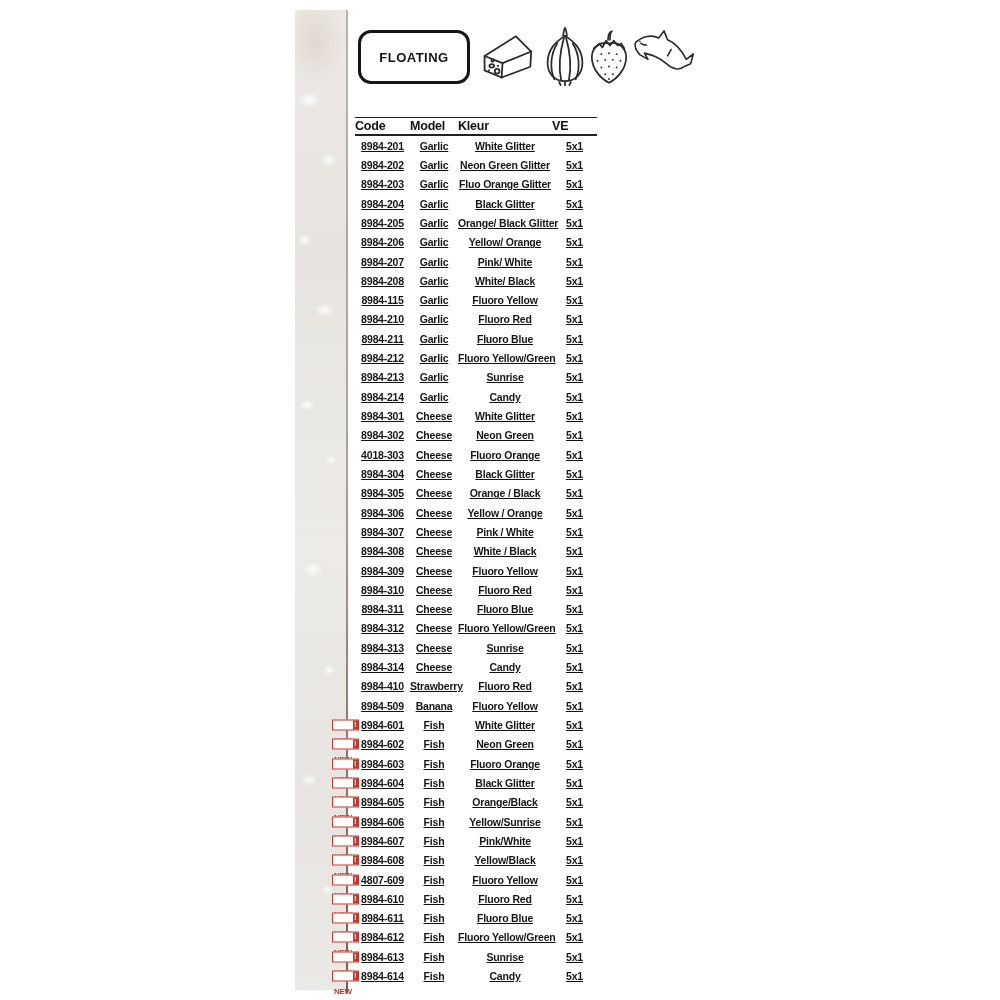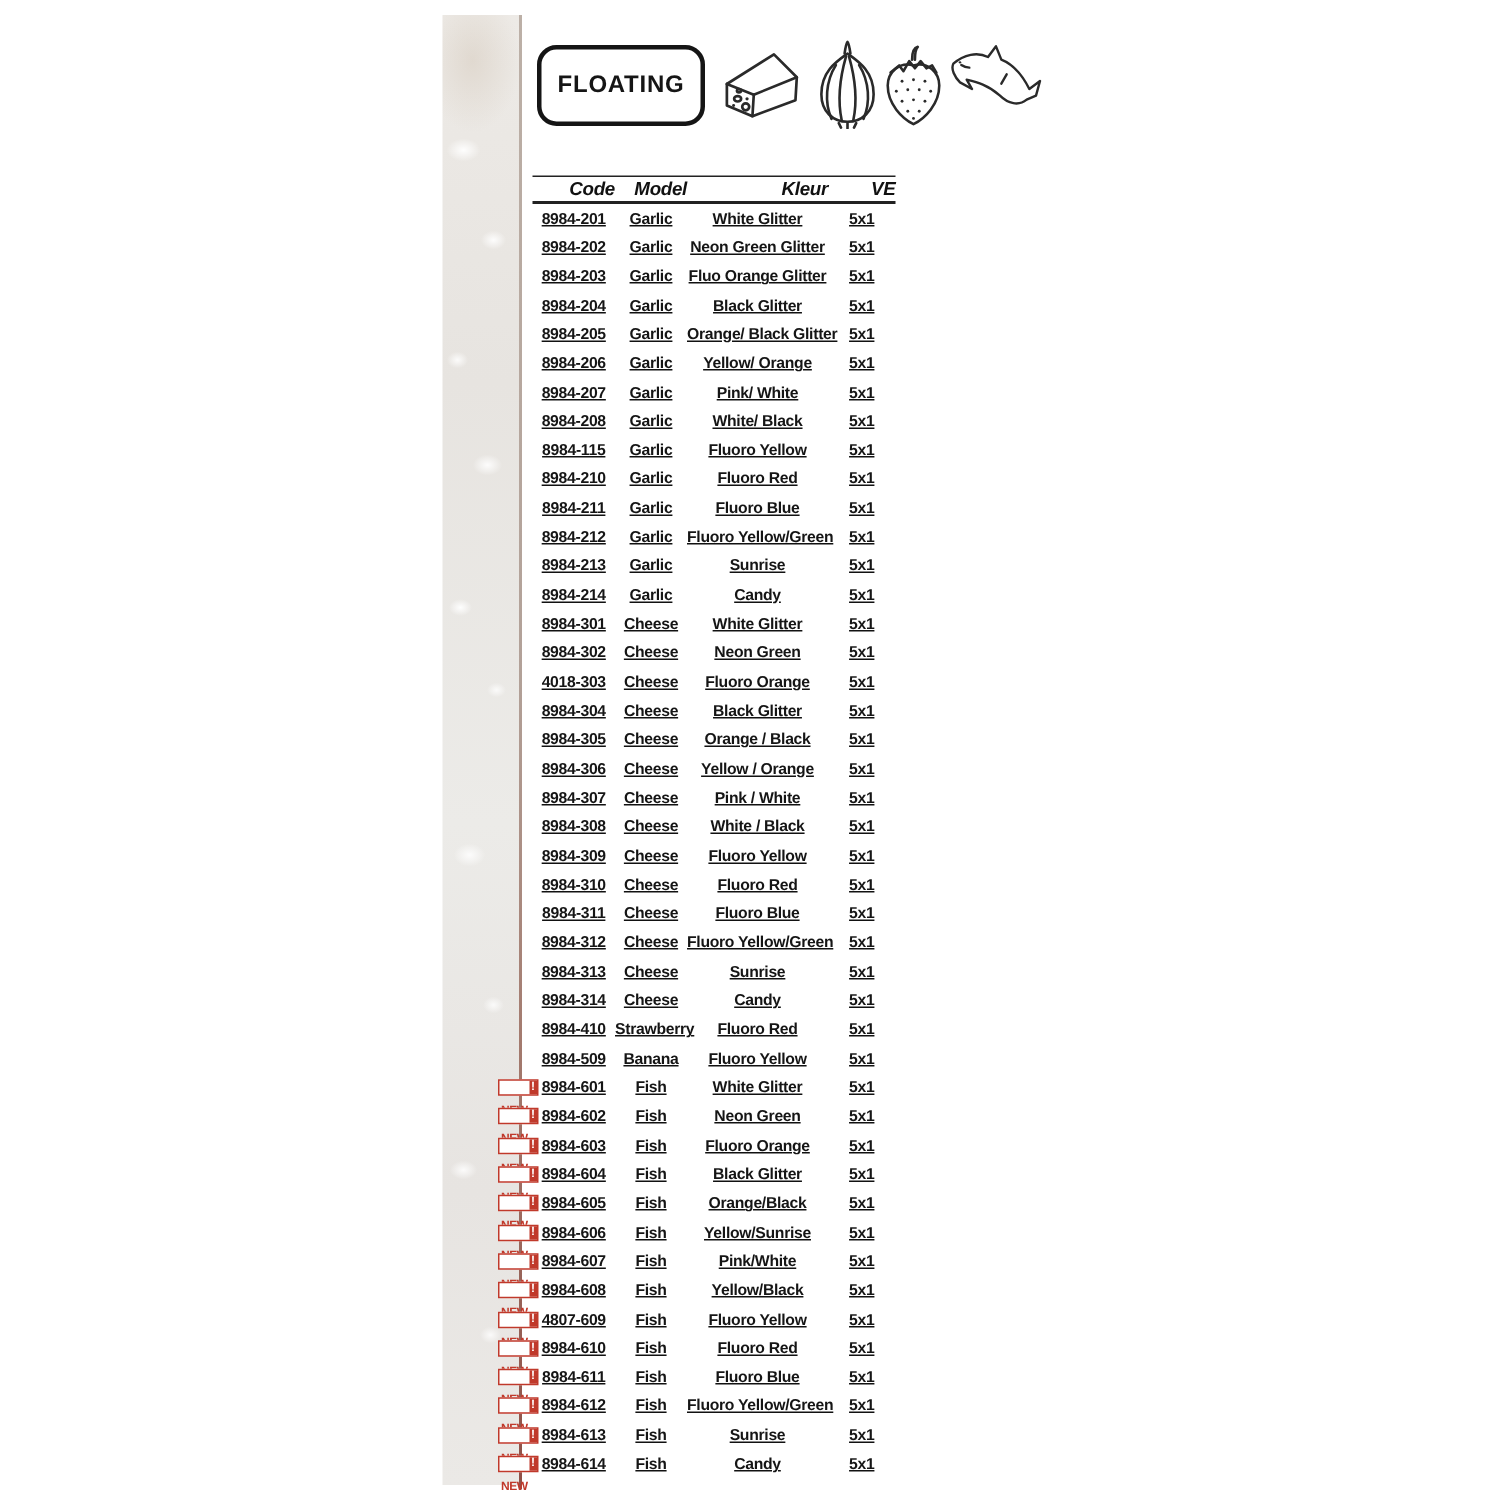--- a/index.html
+++ b/index.html
@@ -23,31 +23,31 @@
       linear-gradient(180deg,#edeae6 0%,#e7e4e0 25%,#ecebe8 55%,#e7e4e1 80%,#ebe9e6 100%);
   }
   
   .vline{position:absolute;left:346px;top:10px;width:2px;height:983px;
     background:linear-gradient(180deg,#bcb0a7 0%,#b2a198 45%,#a37a6e 70%,#8f5047 100%);}
 
   
   .float-btn{position:absolute;left:358px;top:30px;width:106px;height:48px;
     border:3.5px solid #151515;border-radius:13px;background:#fff;
     display:flex;align-items:center;justify-content:center;
-    font-weight:bold;font-size:16px;letter-spacing:.5px;color:#151515;}
+    font-weight:bold;font-size:13px;letter-spacing:.5px;color:#151515;}
 
   .icon{position:absolute;}
   .icon svg{display:block;}
 
   
   .table{position:absolute;left:355px;top:117px;width:242px;}
   .thead{display:grid;grid-template-columns:55px 48px 94px 45px;
     border-top:1.5px solid #222;border-bottom:2px solid #222;
     height:16px;align-items:center;font-weight:bold;font-size:12.5px;letter-spacing:-.2px;}
-  .thead span{text-align:right;font-style:italic;}
+  .thead span{text-align:left;}
   .trow{position:relative;display:grid;grid-template-columns:55px 48px 94px 45px;
     height:19.32px;align-items:center;font-size:10.5px;font-weight:bold;letter-spacing:-.2px;text-decoration:underline;}
   .trow .c{text-align:center;white-space:nowrap;color:#151515;}
 
   
   .new-badge{position:absolute;left:-23px;top:50%;transform:translateY(-50%);
     display:inline-flex;align-items:stretch;height:11px;box-sizing:border-box;
     border:1.2px solid #c0392b;background:#fff;z-index:2;}
   .nb-t{color:#c0392b;font-size:8px;font-weight:bold;line-height:8.5px;padding:16px 1px;letter-spacing:-.3px;}
   .nb-e{background:#c0392b;color:#fff;font-size:8px;font-weight:bold;line-height:8.5px;width:5px;text-align:center;}

